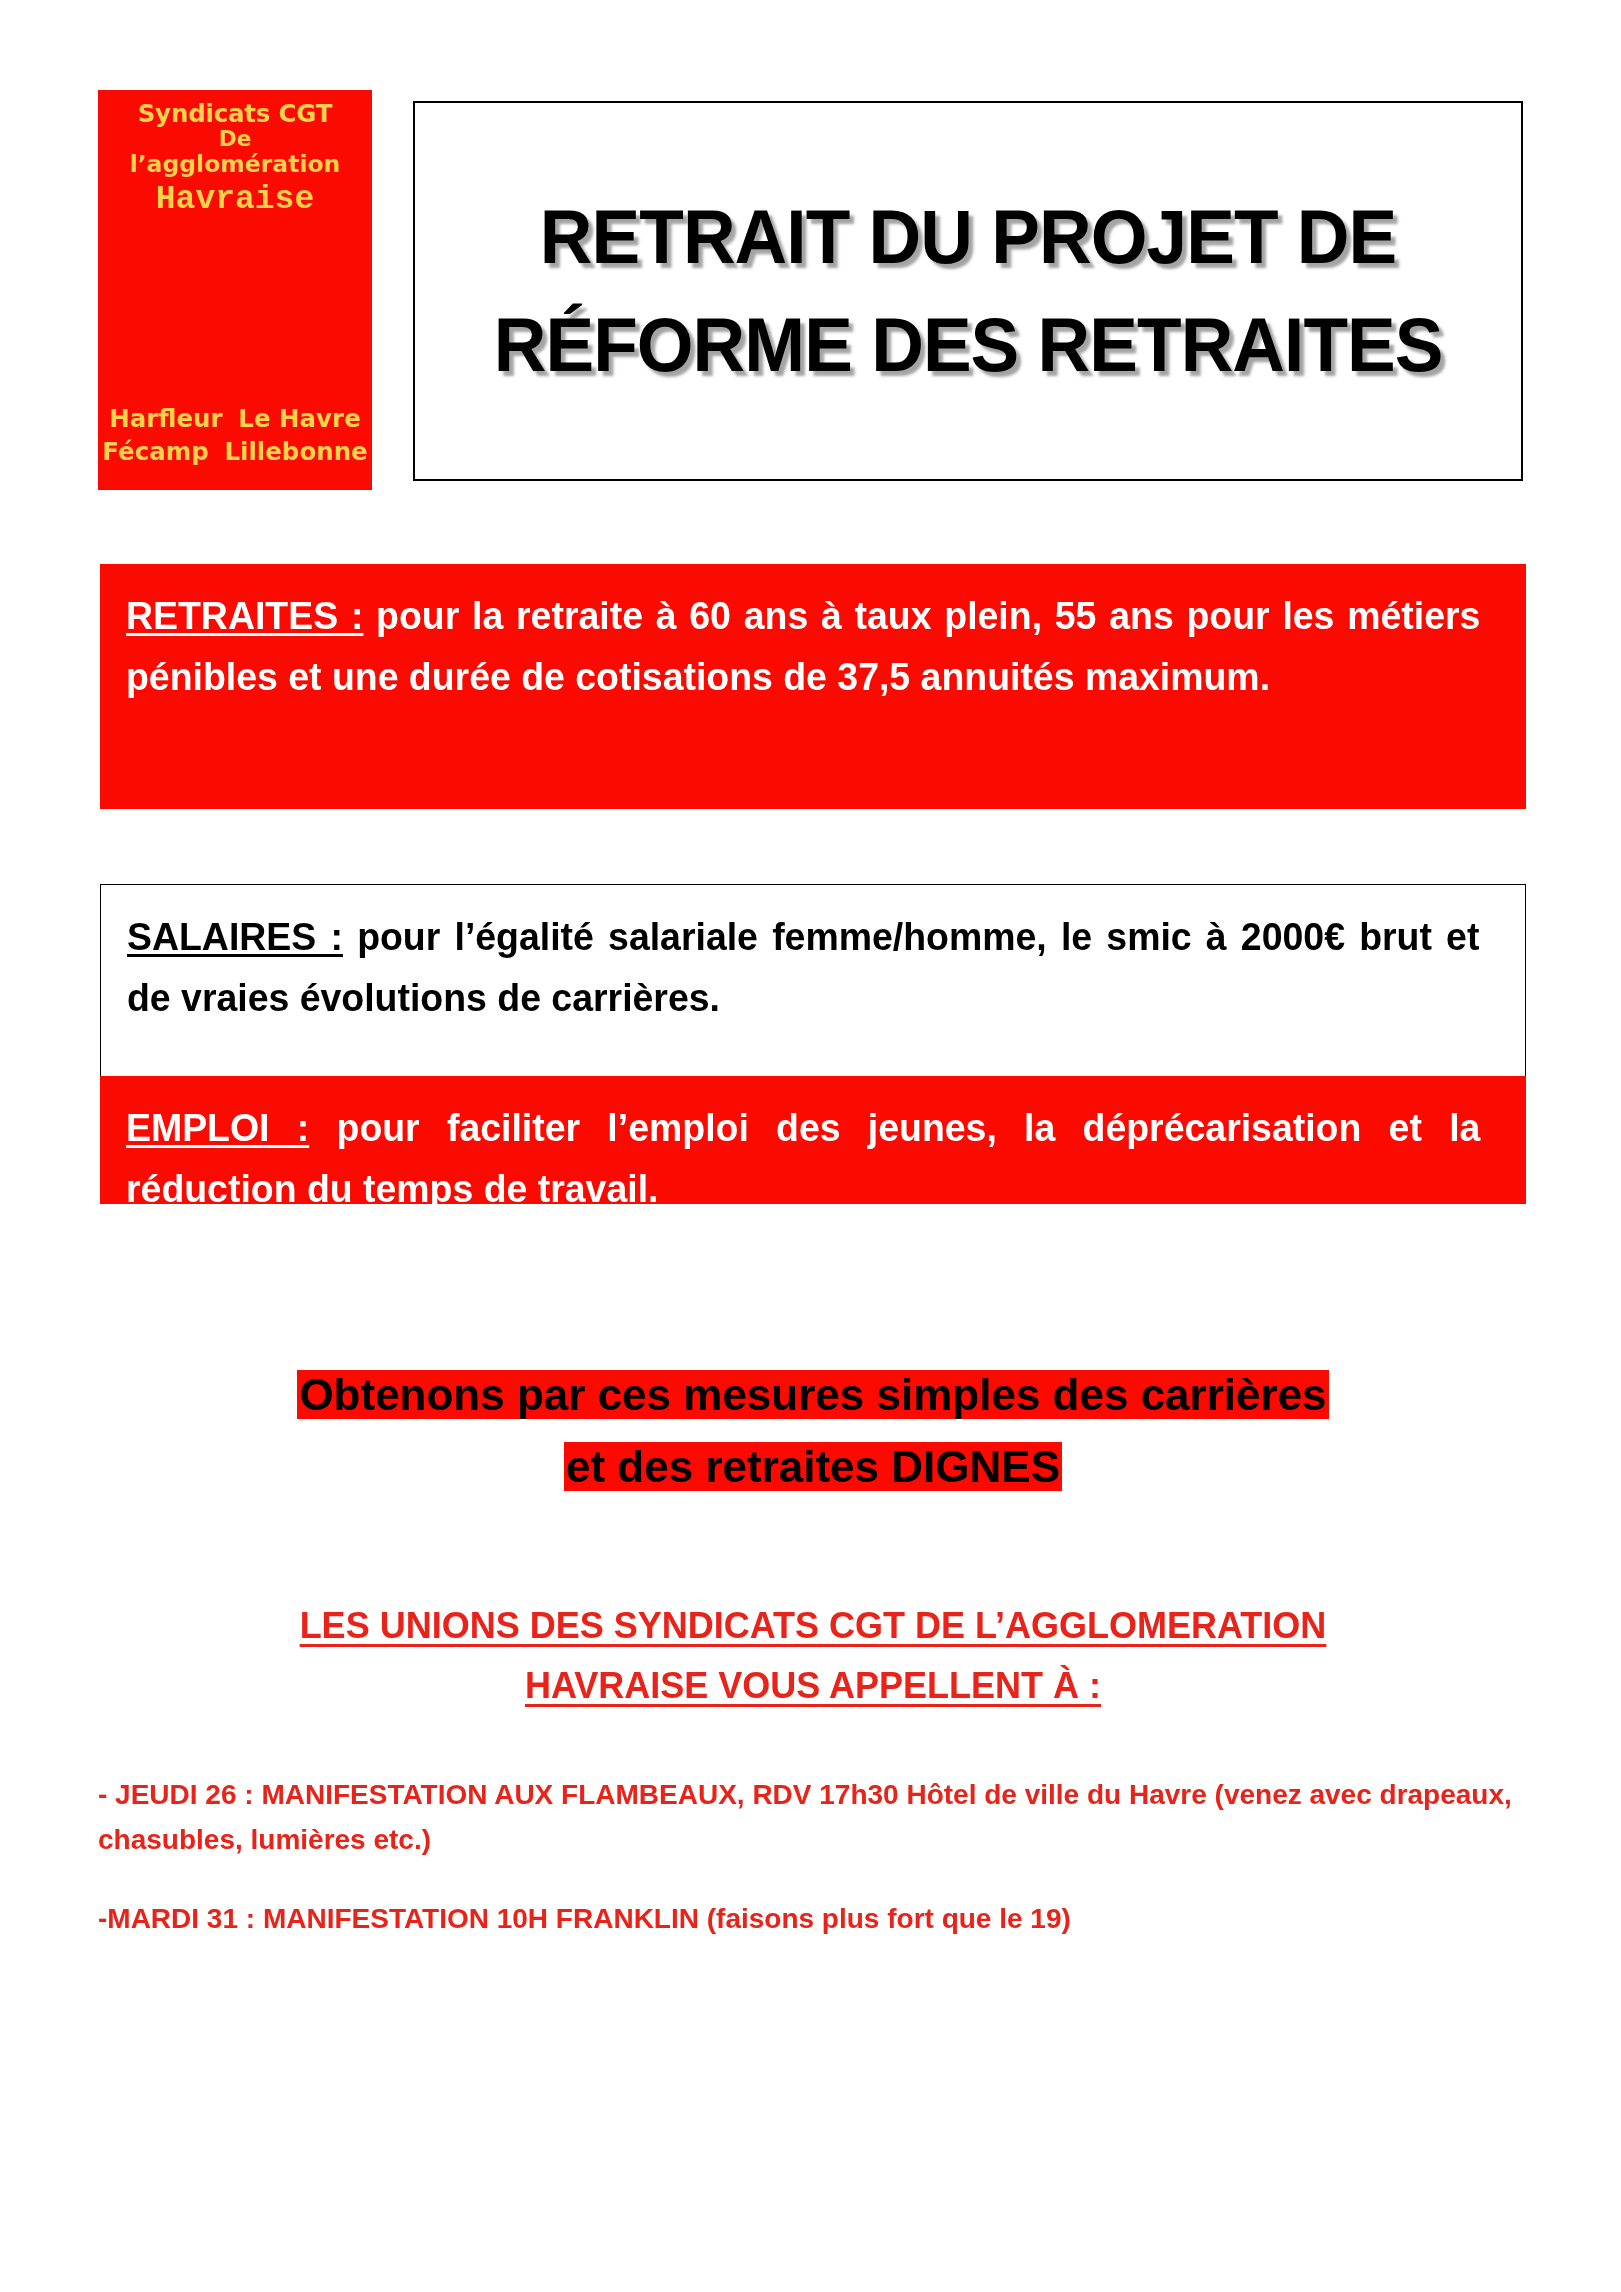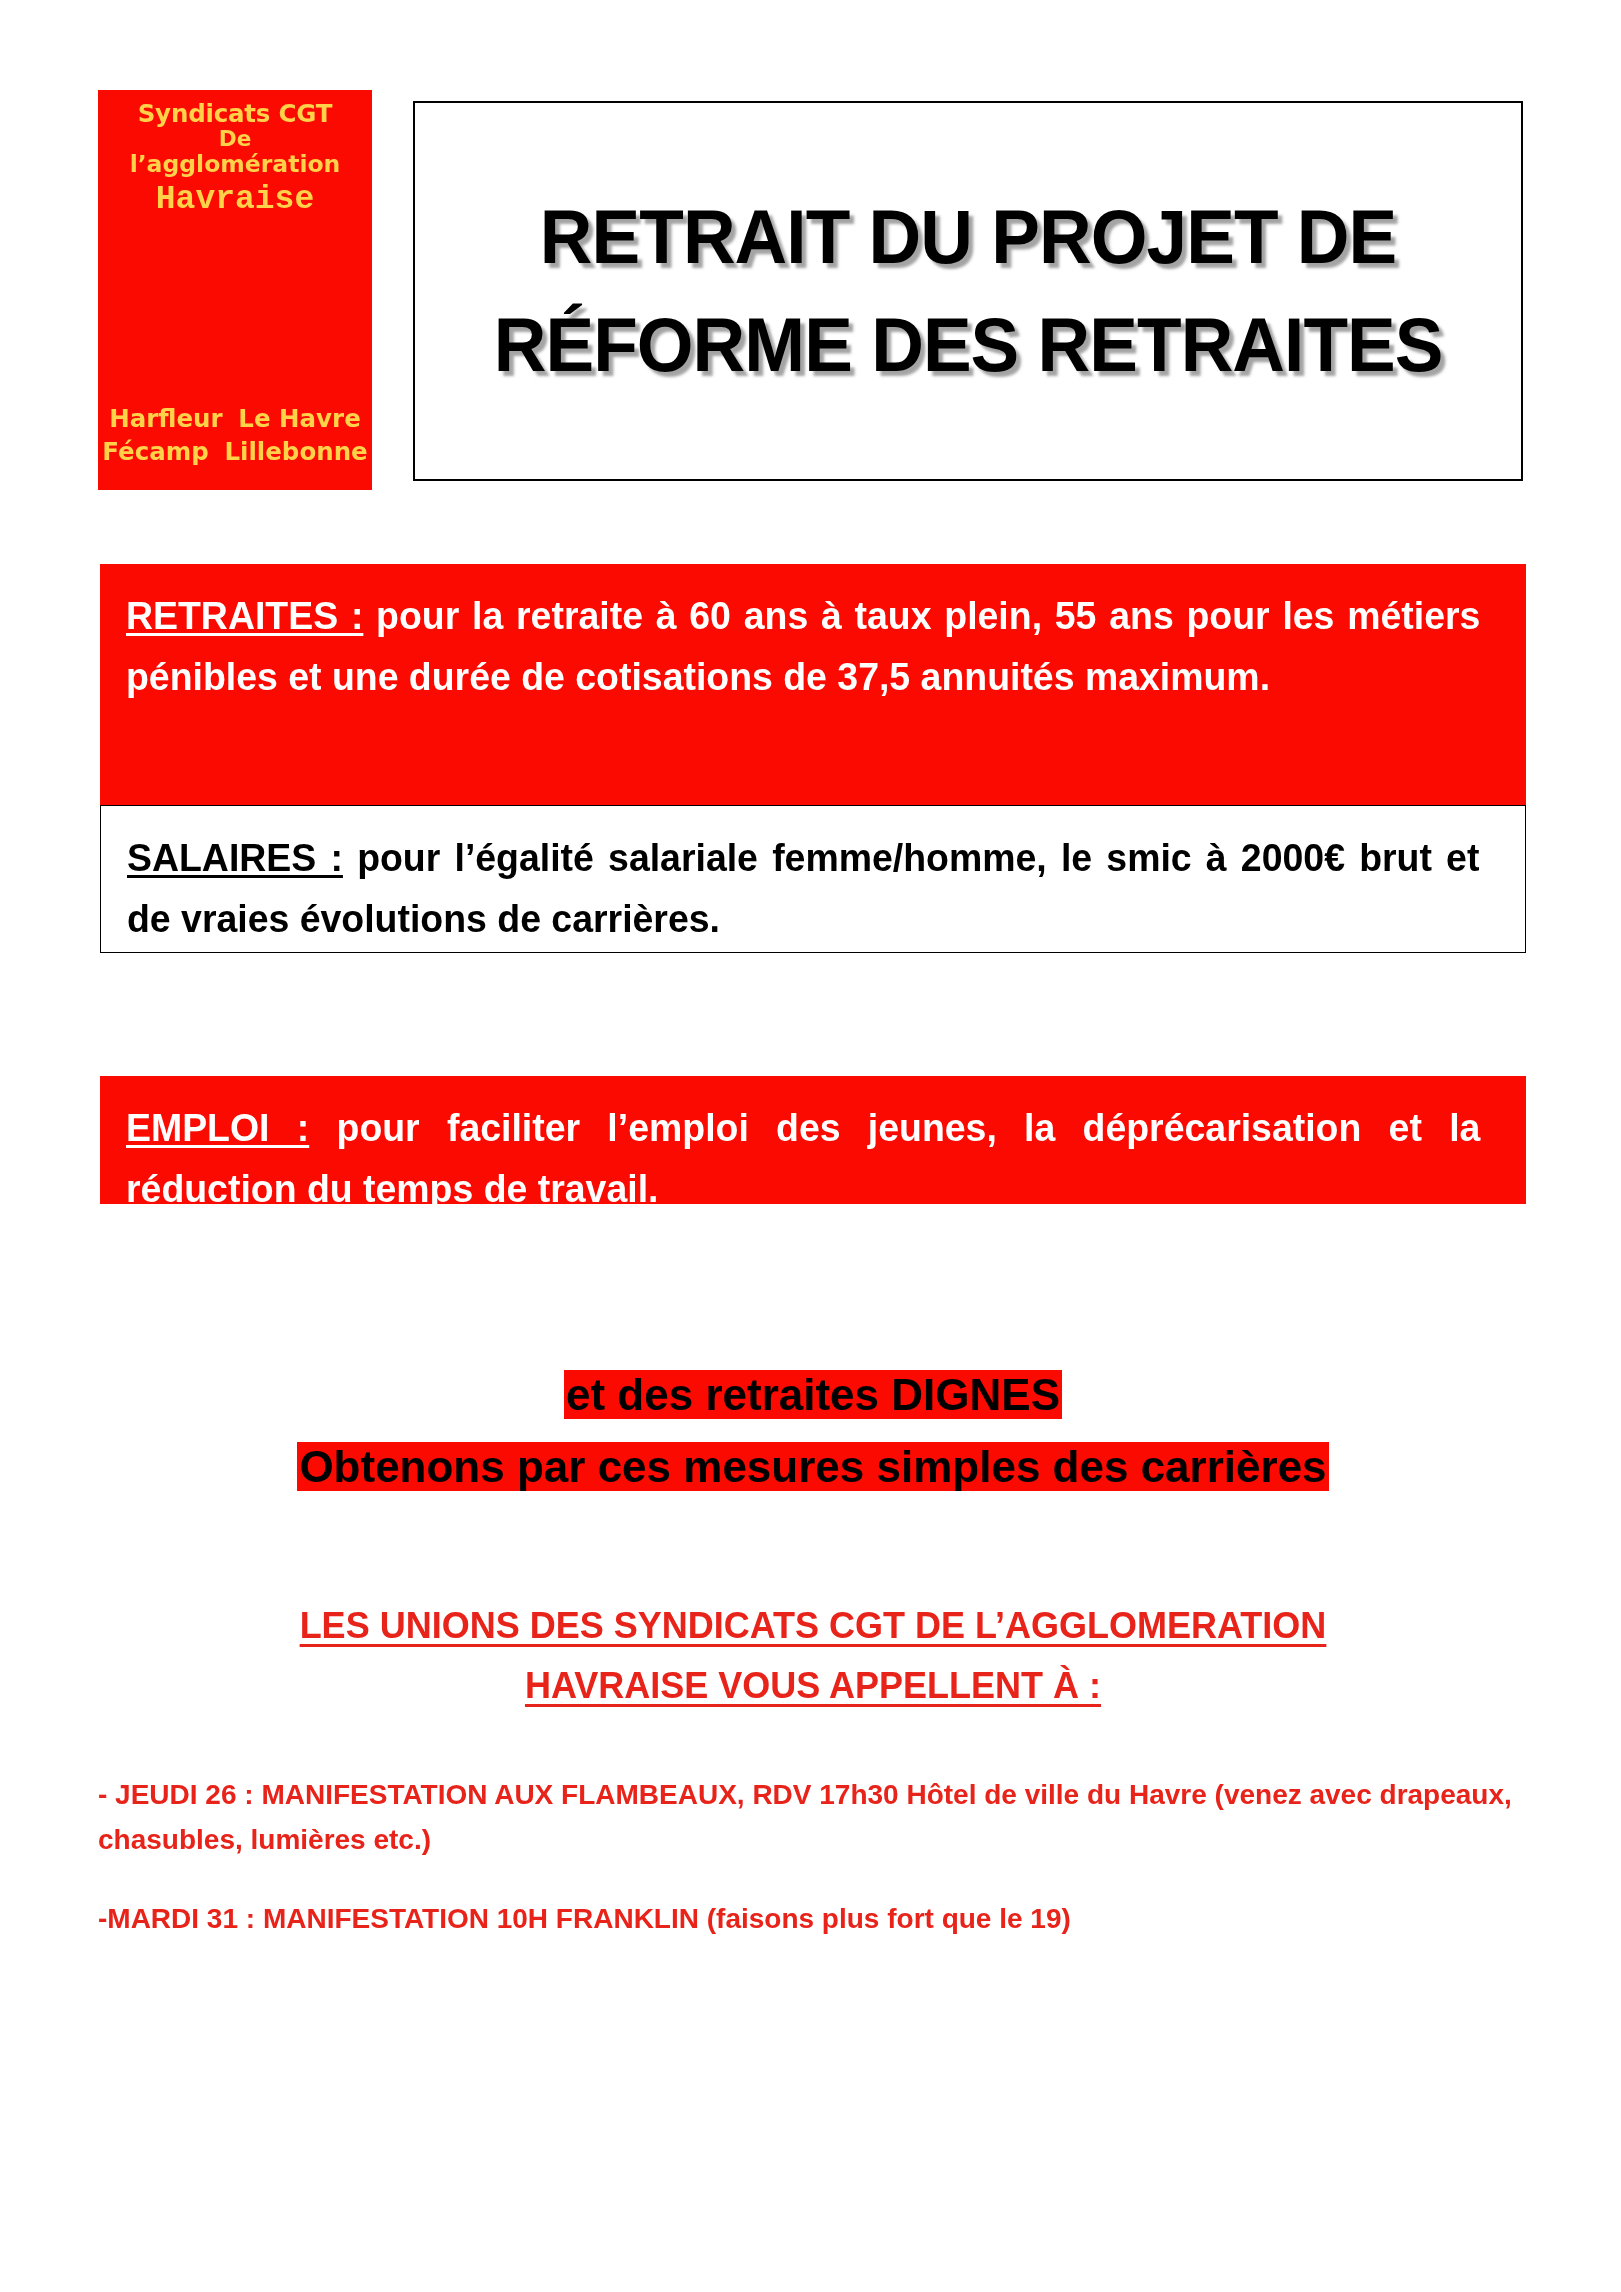--- a/index.html
+++ b/index.html
@@ -160,21 +160,21 @@
     text-justify: inter-word;
     transform: scaleX(0.985);
     transform-origin: left center;
   }
   .block .pad {
     padding: 21.6px 25.5px 23.5px 25.5px;
   }
   .u { text-decoration: underline; text-underline-offset: 3.9px; }
 
   #block-retraites { top: 564px; height: 245px; }
-  #block-salaires  { top: 805px; height: 148px; }
+  #block-salaires  { top: 884px; height: 232px; }
   #block-emploi    { top: 1076px; height: 128px; }
 
   
   .slogan {
     position: absolute;
     left: 100px;
     top: 1359px;
     width: 1426px;
     text-align: center;
   }
@@ -272,22 +272,22 @@
     </div>
   </div>
 
   <div class="block block-red" id="block-emploi">
     <div class="pad">
       <p><span class="u">EMPLOI :</span><span> pour faciliter l’emploi des jeunes, la déprécarisation et la réduction du temps de travail.</span></p>
     </div>
   </div>
 
   <div class="slogan">
+    <div><span class="hl">Obtenons par ces mesures simples des carrières</span></div>
     <div><span class="hl">et des retraites DIGNES</span></div>
-    <div><span class="hl">Obtenons par ces mesures simples des carrières</span></div>
   </div>
 
   <div class="cta">
     <div><span class="uline">LES UNIONS DES SYNDICATS CGT DE L’AGGLOMERATION</span></div>
     <div><span class="uline">HAVRAISE VOUS APPELLENT À :</span></div>
   </div>
 
   <div class="events">
     <p>- JEUDI 26 : MANIFESTATION AUX FLAMBEAUX, RDV 17h30 Hôtel de ville du Havre (venez avec drapeaux, chasubles, lumières etc.)</p>
     <p>-MARDI 31 : MANIFESTATION 10H FRANKLIN (faisons plus fort que le 19)</p>

